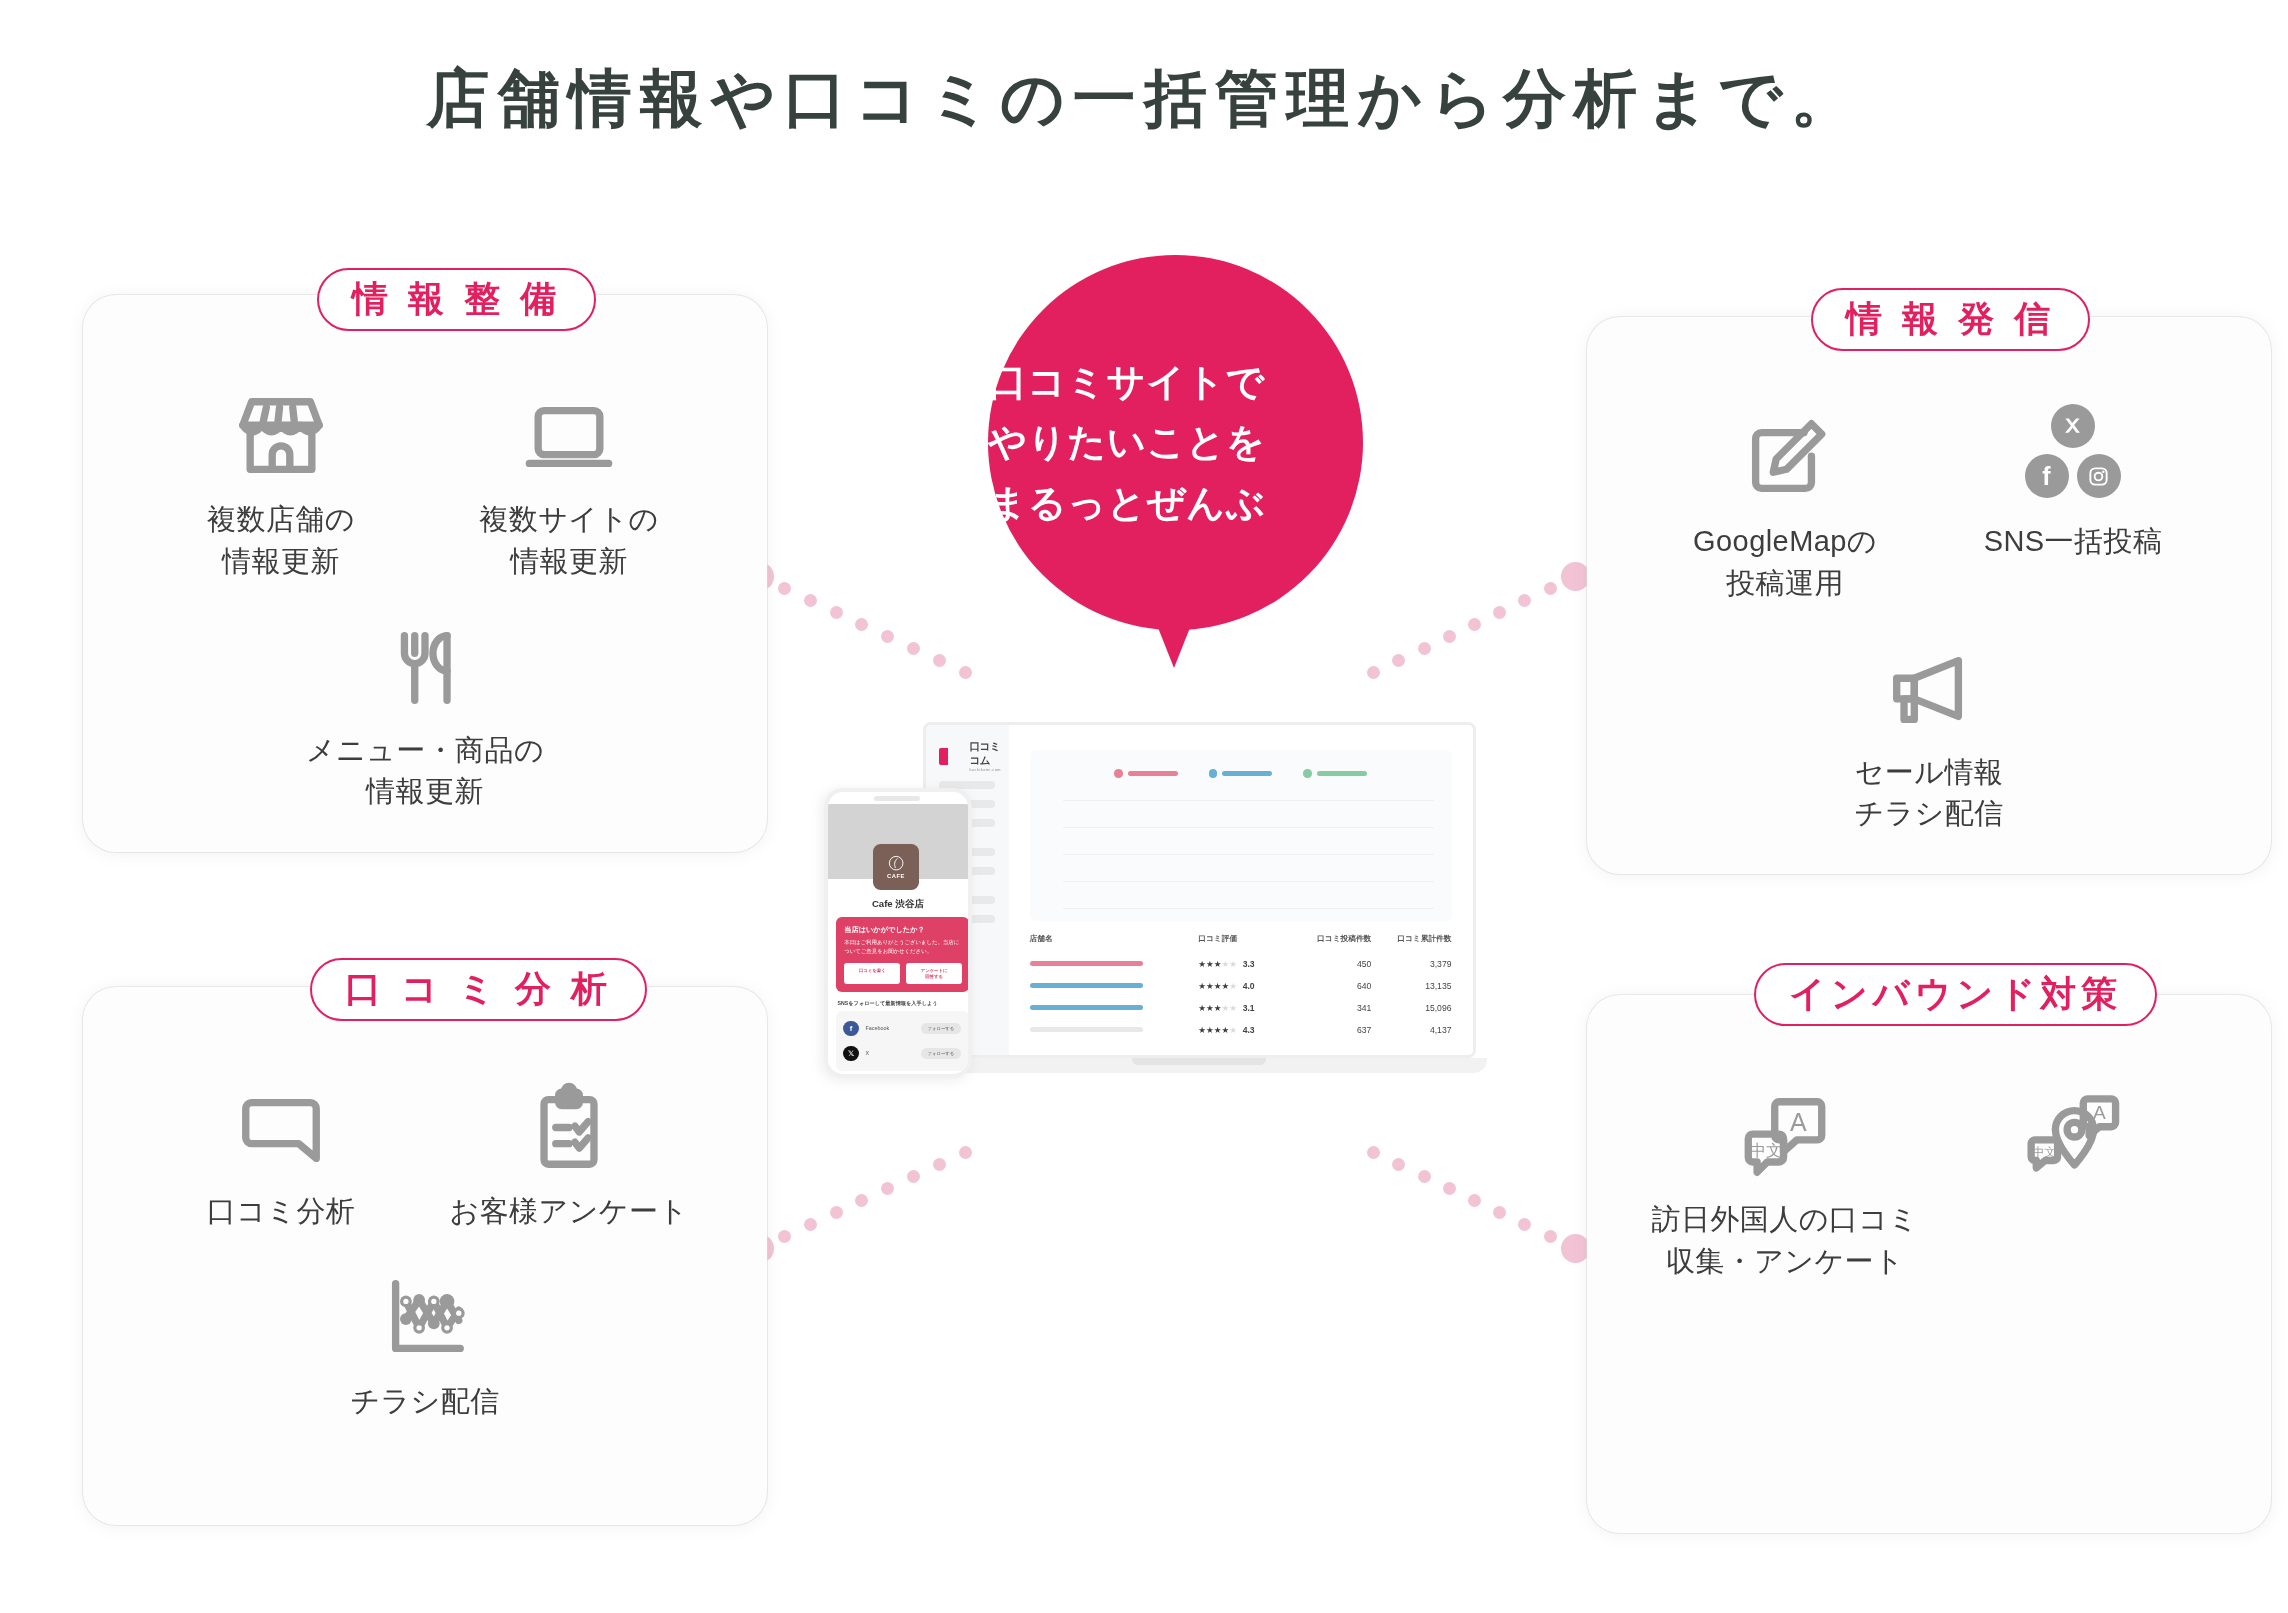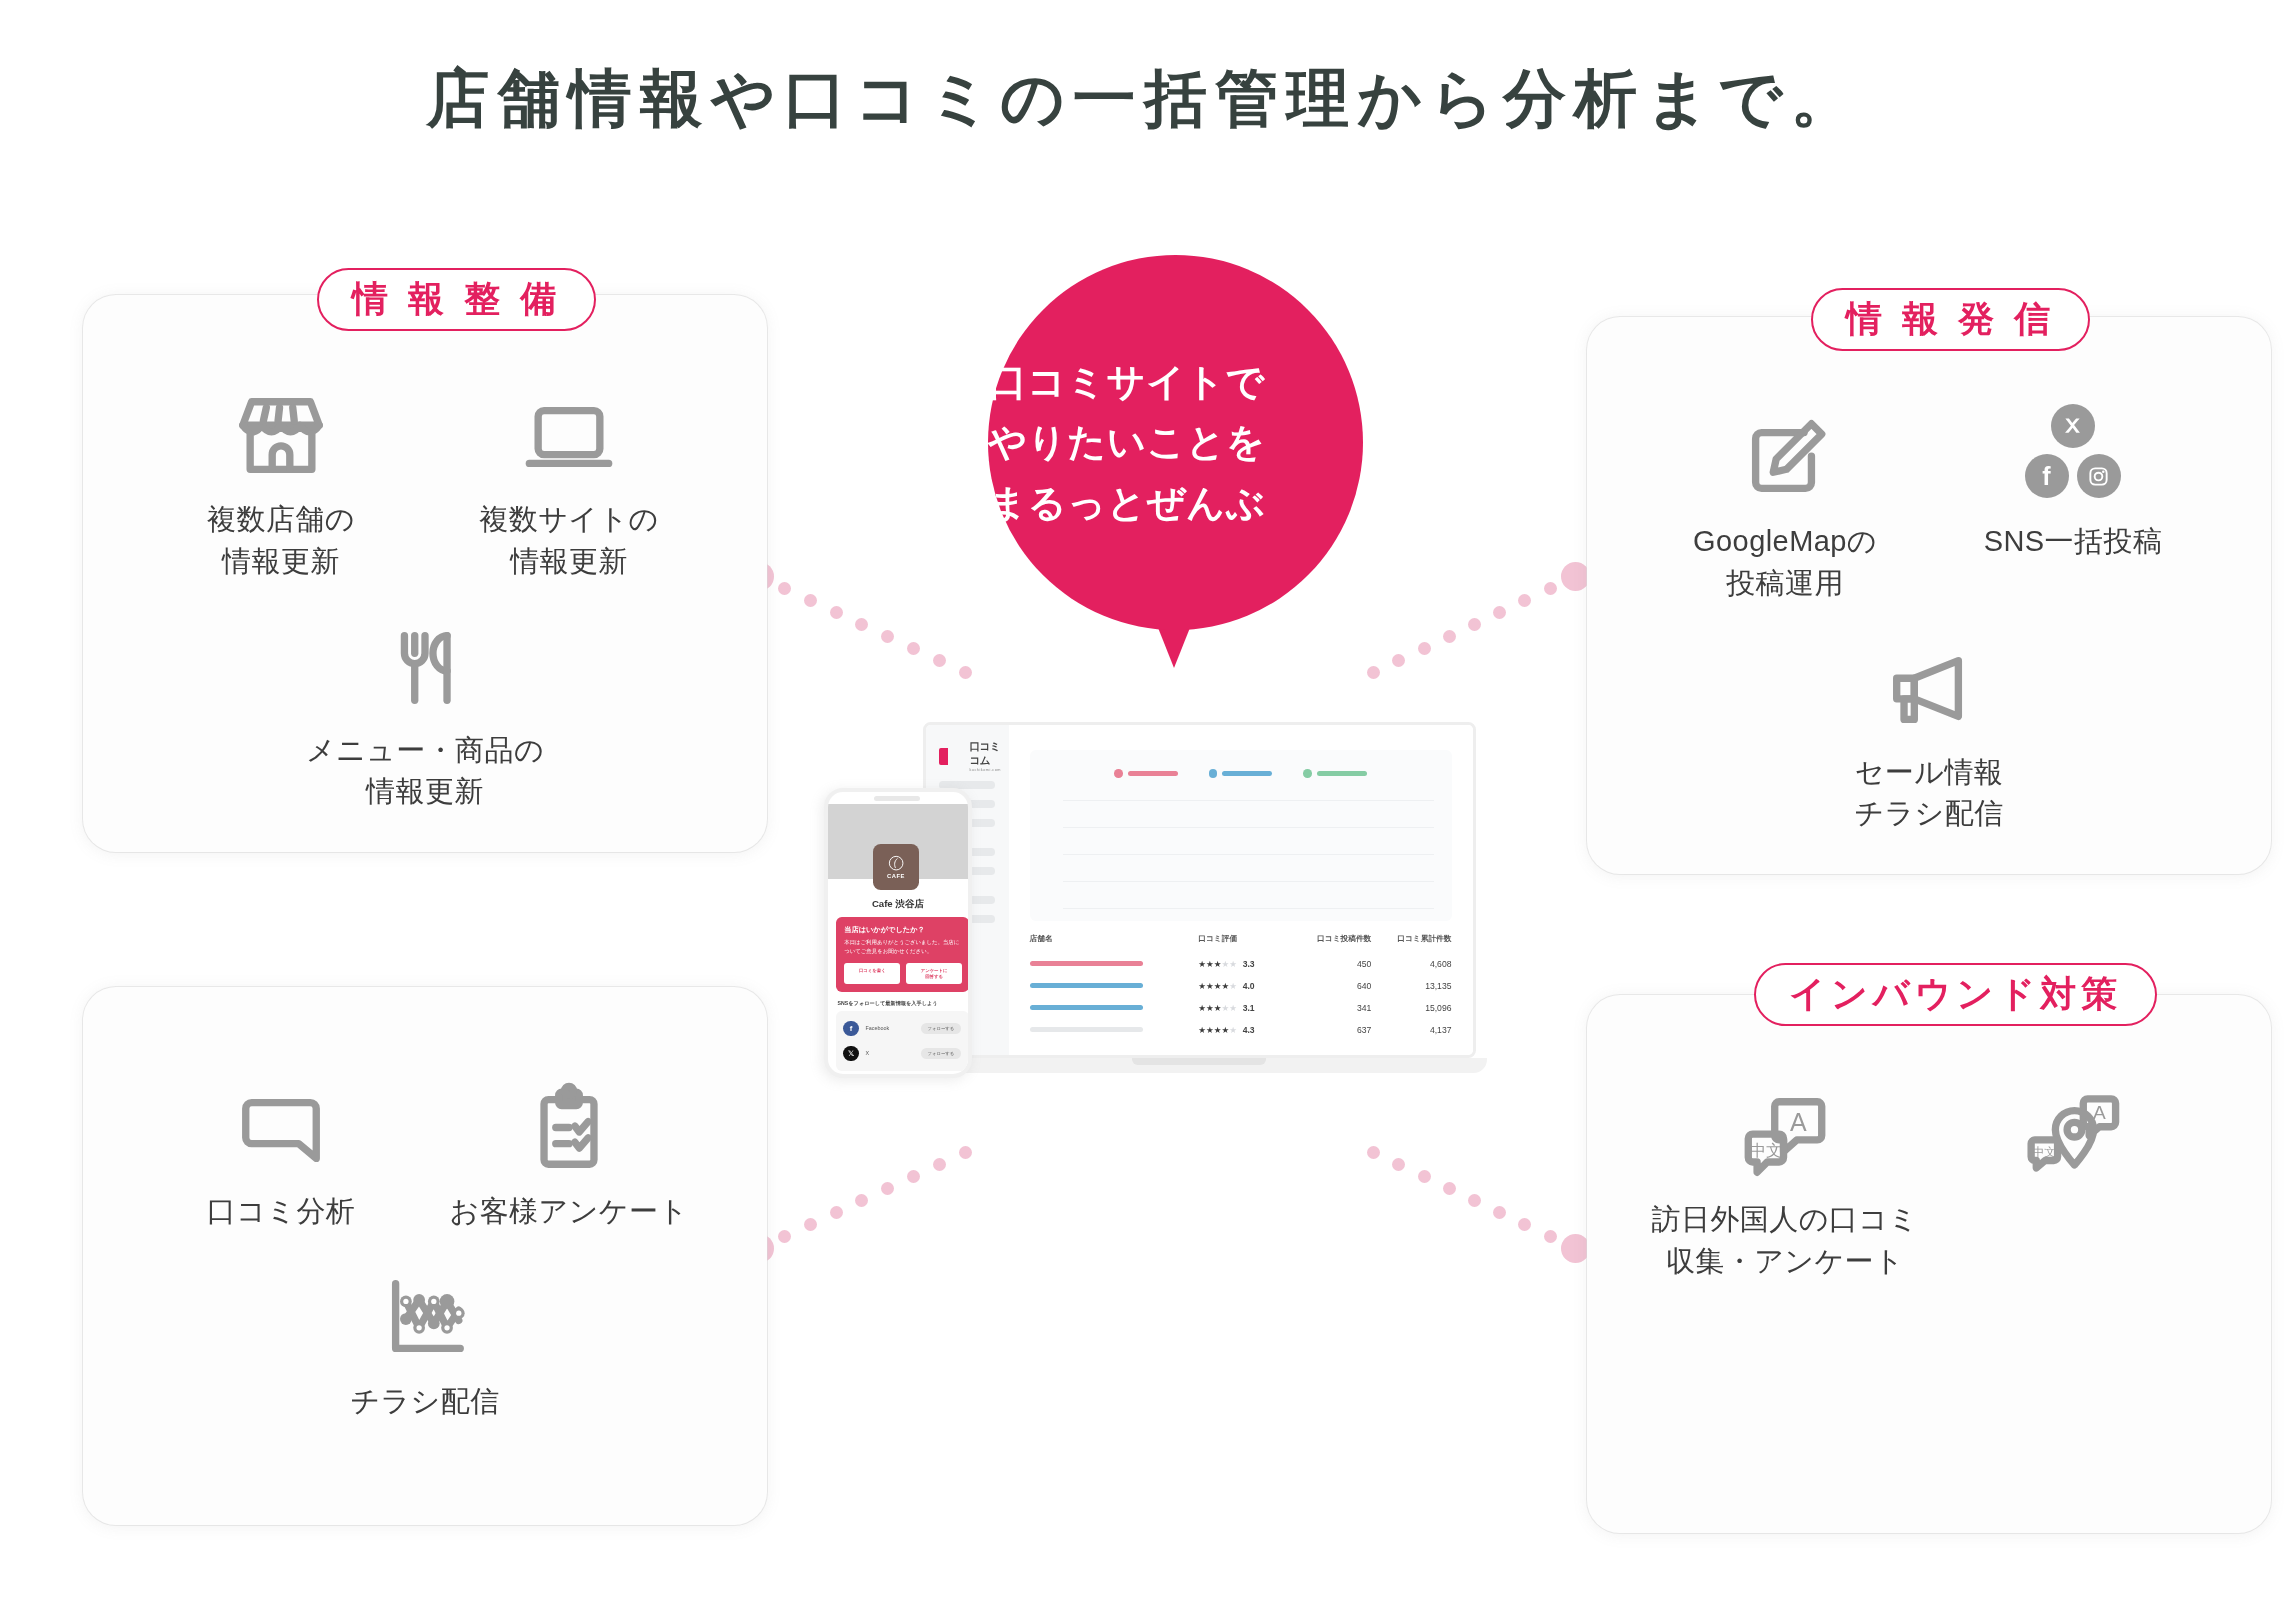--- a/index.html
+++ b/index.html
@@ -408,20 +408,21 @@
               <circle cx="28" cy="38" r="1.8" fill="#fff"></circle>
             <circle cx="38" cy="20" r="1.8" fill="#fff"></circle>
               <circle cx="47" cy="38" r="1.8" fill="#fff"></circle>
             <circle cx="55" cy="28" r="1.8" fill="#fff"></circle>
           </svg>
         </div>
         <div class="feat-label">チラシ配信</div>
       </div>
     </div>
   </div>
+  <div class="badge bl">口 コ ミ 分 析</div>
 
   <div class="card br">
     <div class="features">
       <div class="feat">
         <div class="feat-icon">
           <svg width="94" height="94" viewBox="0 0 64 64">
             <path class="gi" d="M28 8 h26 a3 3 0 0 1 3 3 v20 a3 3 0 0 1-3 3 H40 l-9 8 v-8 h-3 a3 3 0 0 1-3-3 V11 a3 3 0 0 1 3-3 z"></path>
             <text x="41" y="28" font-size="17" font-family="'Liberation Sans',sans-serif" fill="#9a9a9a" text-anchor="middle">A</text>
             <path class="gi" d="M10 30 h18 a3 3 0 0 1 3 3 v13 a3 3 0 0 1-3 3 H20 l-7 7 v-7 h-3 a3 3 0 0 1-3-3 V33 a3 3 0 0 1 3-3 z"></path>
             <text x="19" y="45" font-size="11" font-family="'Liberation Sans',sans-serif" fill="#9a9a9a" text-anchor="middle">中文</text>
@@ -552,21 +553,21 @@
           <div id="tbl-body">
               <div class="tbl-row">
                 <div class="c-name">
                   <div class="name-bar" style="background:#E98196"></div>
                 </div>
                 <div class="c-rate">
                   <span class="stars"><span class="star-on">★</span><span class="star-on">★</span><span class="star-on">★</span><span class="star-off">★</span><span class="star-off">★</span></span>
                   <span class="rate-val">3.3</span>
                 </div>
                 <div class="c-cnt">450</div>
-                <div class="c-tot">4,608</div>
+                <div class="c-tot">3,379</div>
               </div>
               <div class="tbl-row">
                 <div class="c-name">
                   <div class="name-bar" style="background:#68AFD6"></div>
                 </div>
                 <div class="c-rate">
                   <span class="stars"><span class="star-on">★</span><span class="star-on">★</span><span class="star-on">★</span><span class="star-on">★</span><span class="star-off">★</span></span>
                   <span class="rate-val">4.0</span>
                 </div>
                 <div class="c-cnt">640</div>

